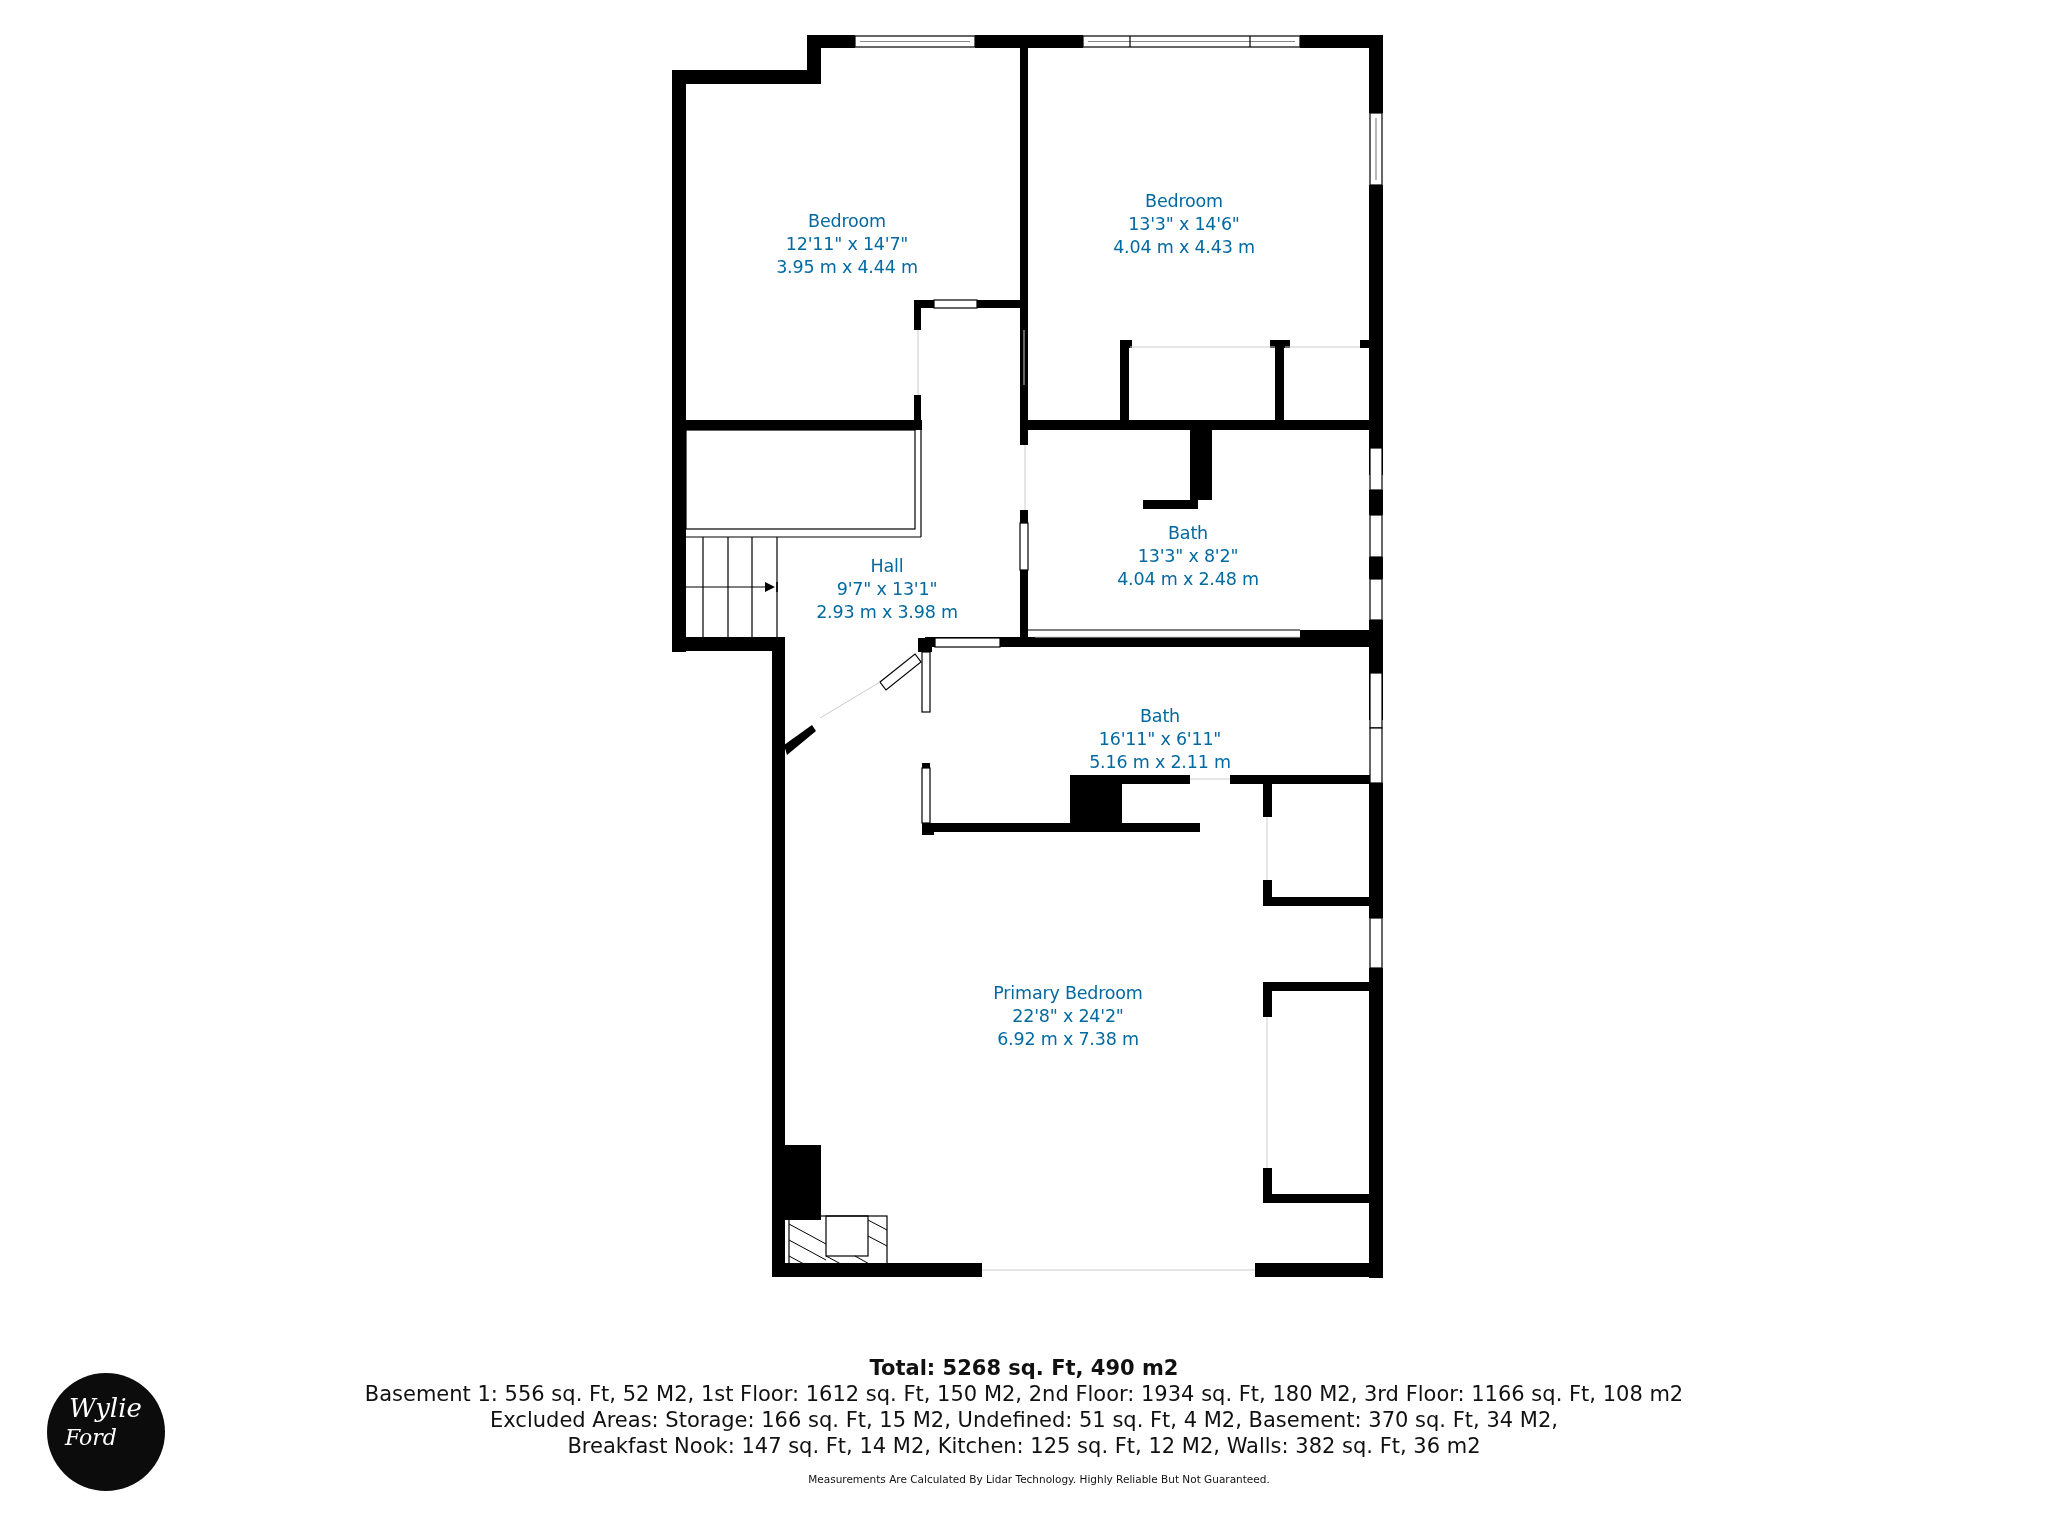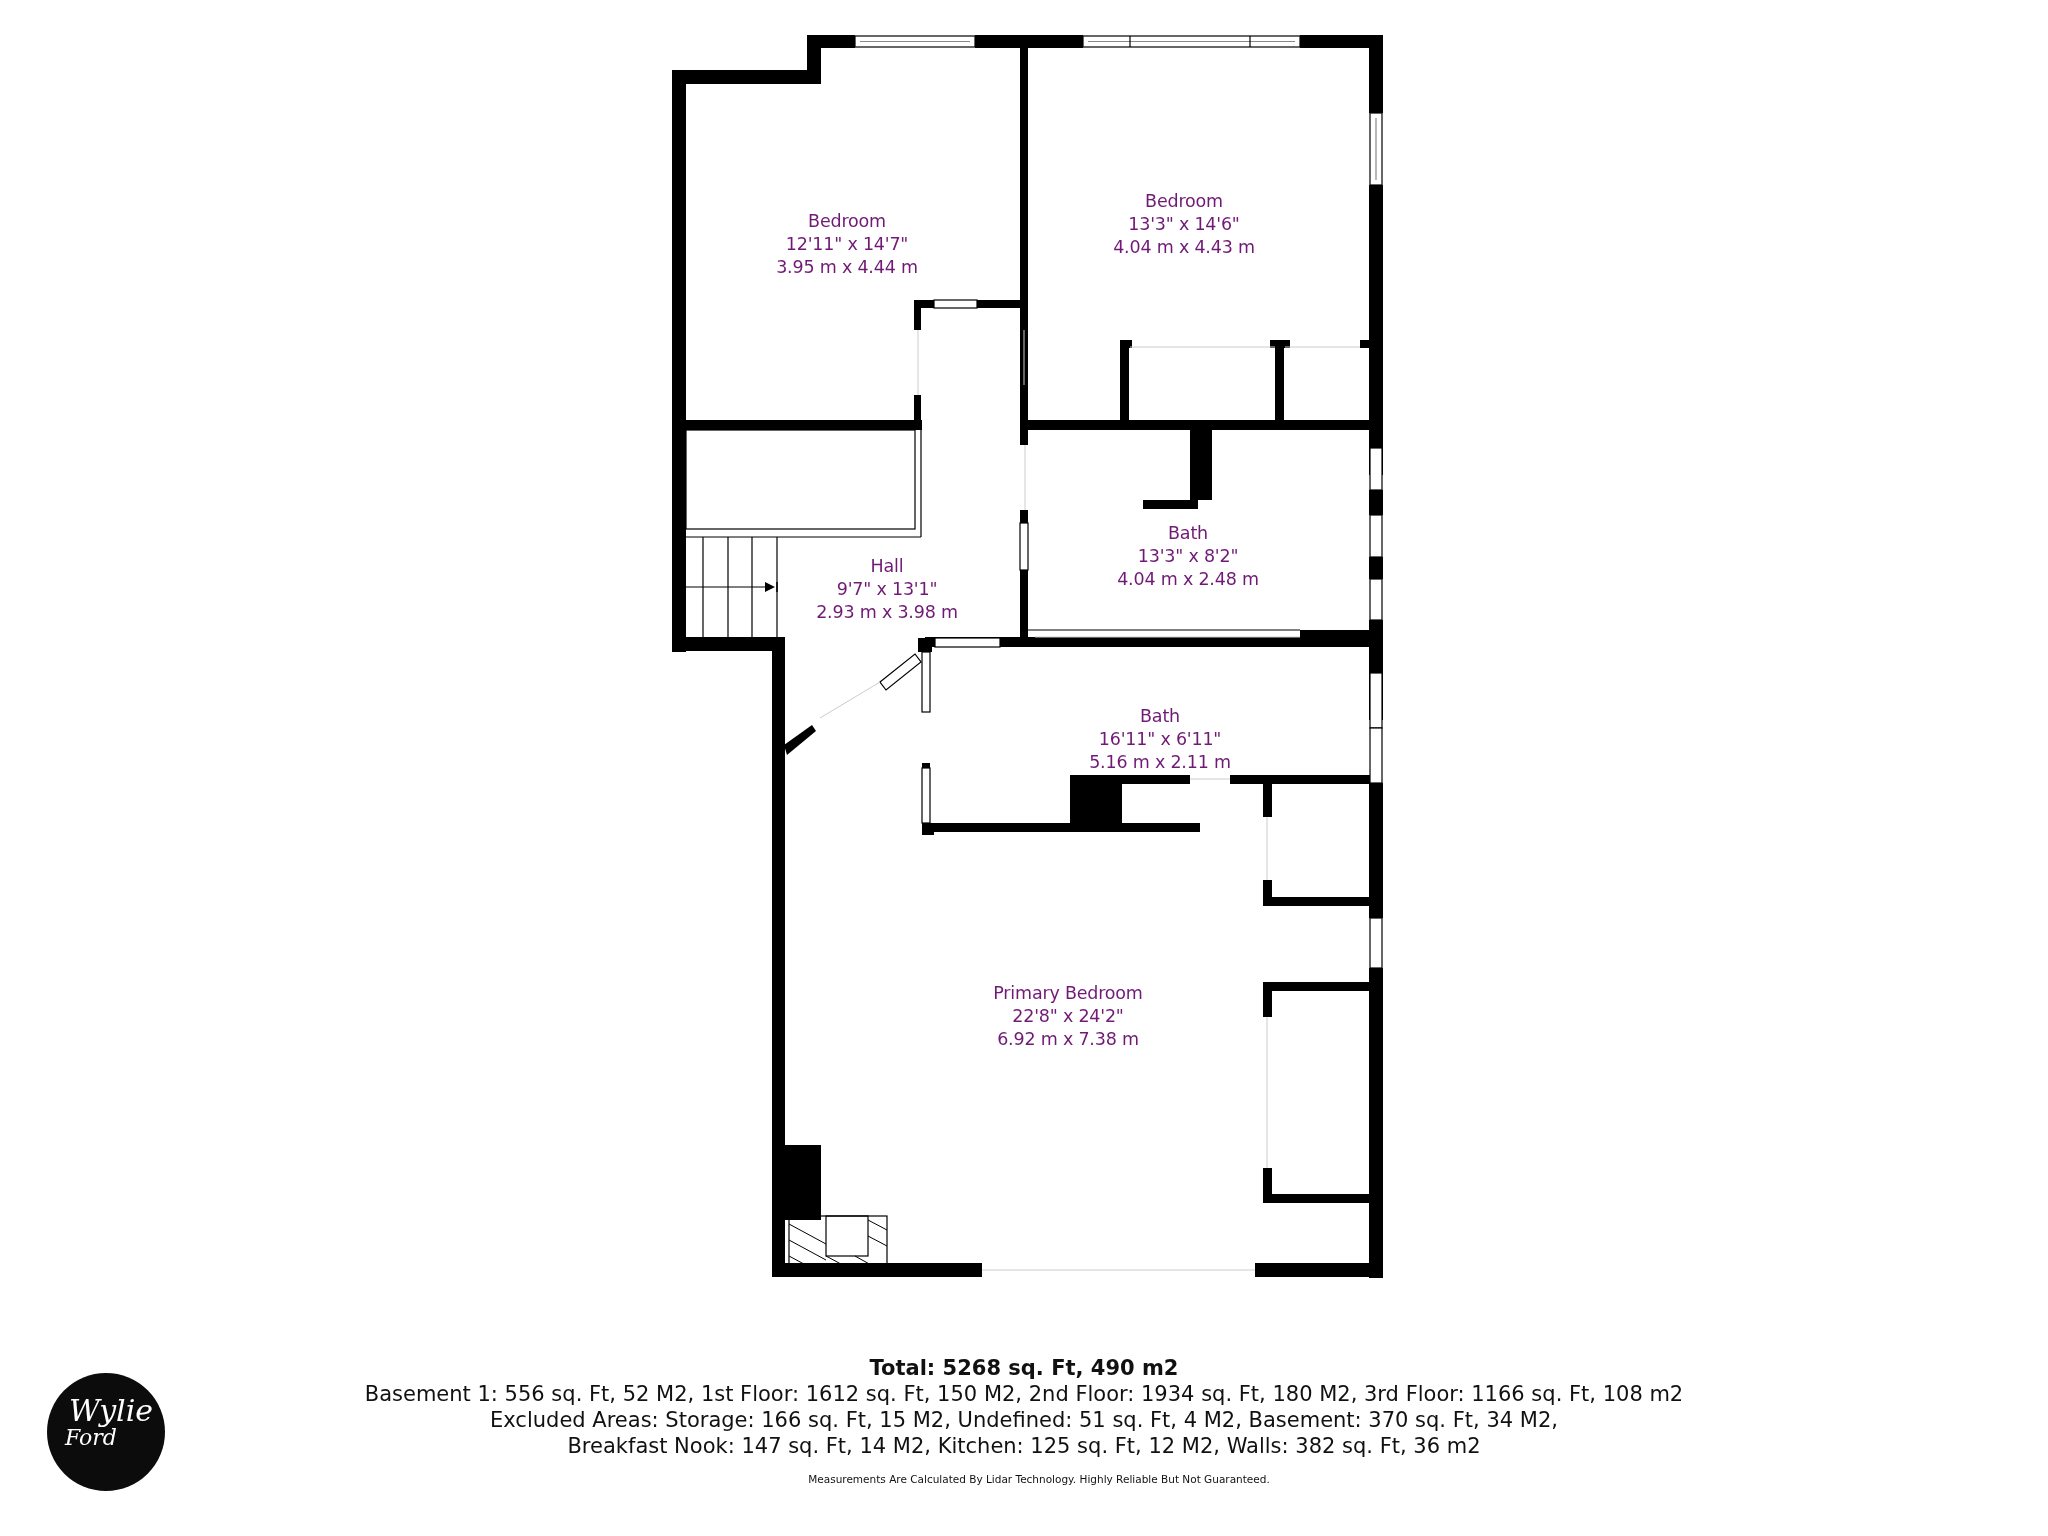--- a/index.html
+++ b/index.html
@@ -1,25 +1,25 @@
 <!DOCTYPE html>
 <html><head>
   <meta charset="utf-8">
   <style>
     html, body { margin: 0; padding: 0; background: #ffffff; }
     body { width: 2048px; height: 1536px; position: relative; overflow: hidden; font-family: "DejaVu Sans", sans-serif; color: #111; }
     #plan { position: absolute; left: 0; top: 0; width: 2048px; height: 1330px; }
-    .room-label { position: absolute; text-align: center; font-size: 17.5px; line-height: 23px; color: #701a75; transform: translateX(-50%); white-space: nowrap; font-family: "DejaVu Sans", sans-serif; }
+    .room-label { position: absolute; text-align: center; font-size: 17.5px; line-height: 23px; color: #0369a1; transform: translateX(-50%); white-space: nowrap; font-family: "DejaVu Sans", sans-serif; }
     .room-label div { letter-spacing: -0.2px; }
     #footer { position: absolute; left: 0; top: 1355px; width: 2048px; text-align: center; }
     .total { font-weight: bold; font-size: 21px; line-height: 26px; margin-left: 0; text-align: center; }
     .line { font-size: 21px; line-height: 26px; }
     .disclaimer { font-size: 10.5px; margin-top: 14px; padding-left: 30px; }
     #logo { position: absolute; left: 47px; top: 1373px; width: 118px; height: 118px; border-radius: 50%; background: #0c0c0c; }
-    #logo .t1 { position: absolute; left: 22px; top: 20px; color: #fff; font-family: "DejaVu Serif", serif; font-style: italic; font-size: 30px; }
+    #logo .t1 { position: absolute; left: 22px; top: 20px; color: #fff; font-family: "DejaVu Serif", serif; font-style: italic; font-size: 26px; }
     #logo .t2 { position: absolute; left: 18px; top: 52px; color: #fff; font-family: "DejaVu Serif", serif; font-style: italic; font-size: 22px; }
     #logo .t3 { position: absolute; left: 46px; top: 86px; color: #fff; font-family: "DejaVu Serif", serif; font-size: 12px; margin-top: 30px; }
   </style>
 </head>
 <body>
 
 <svg id="plan" width="2048" height="1330" viewBox="0 0 2048 1330" xmlns="http://www.w3.org/2000/svg">
   <g fill="#000">
 
     <rect x="672" y="72" width="14" height="580"></rect>

